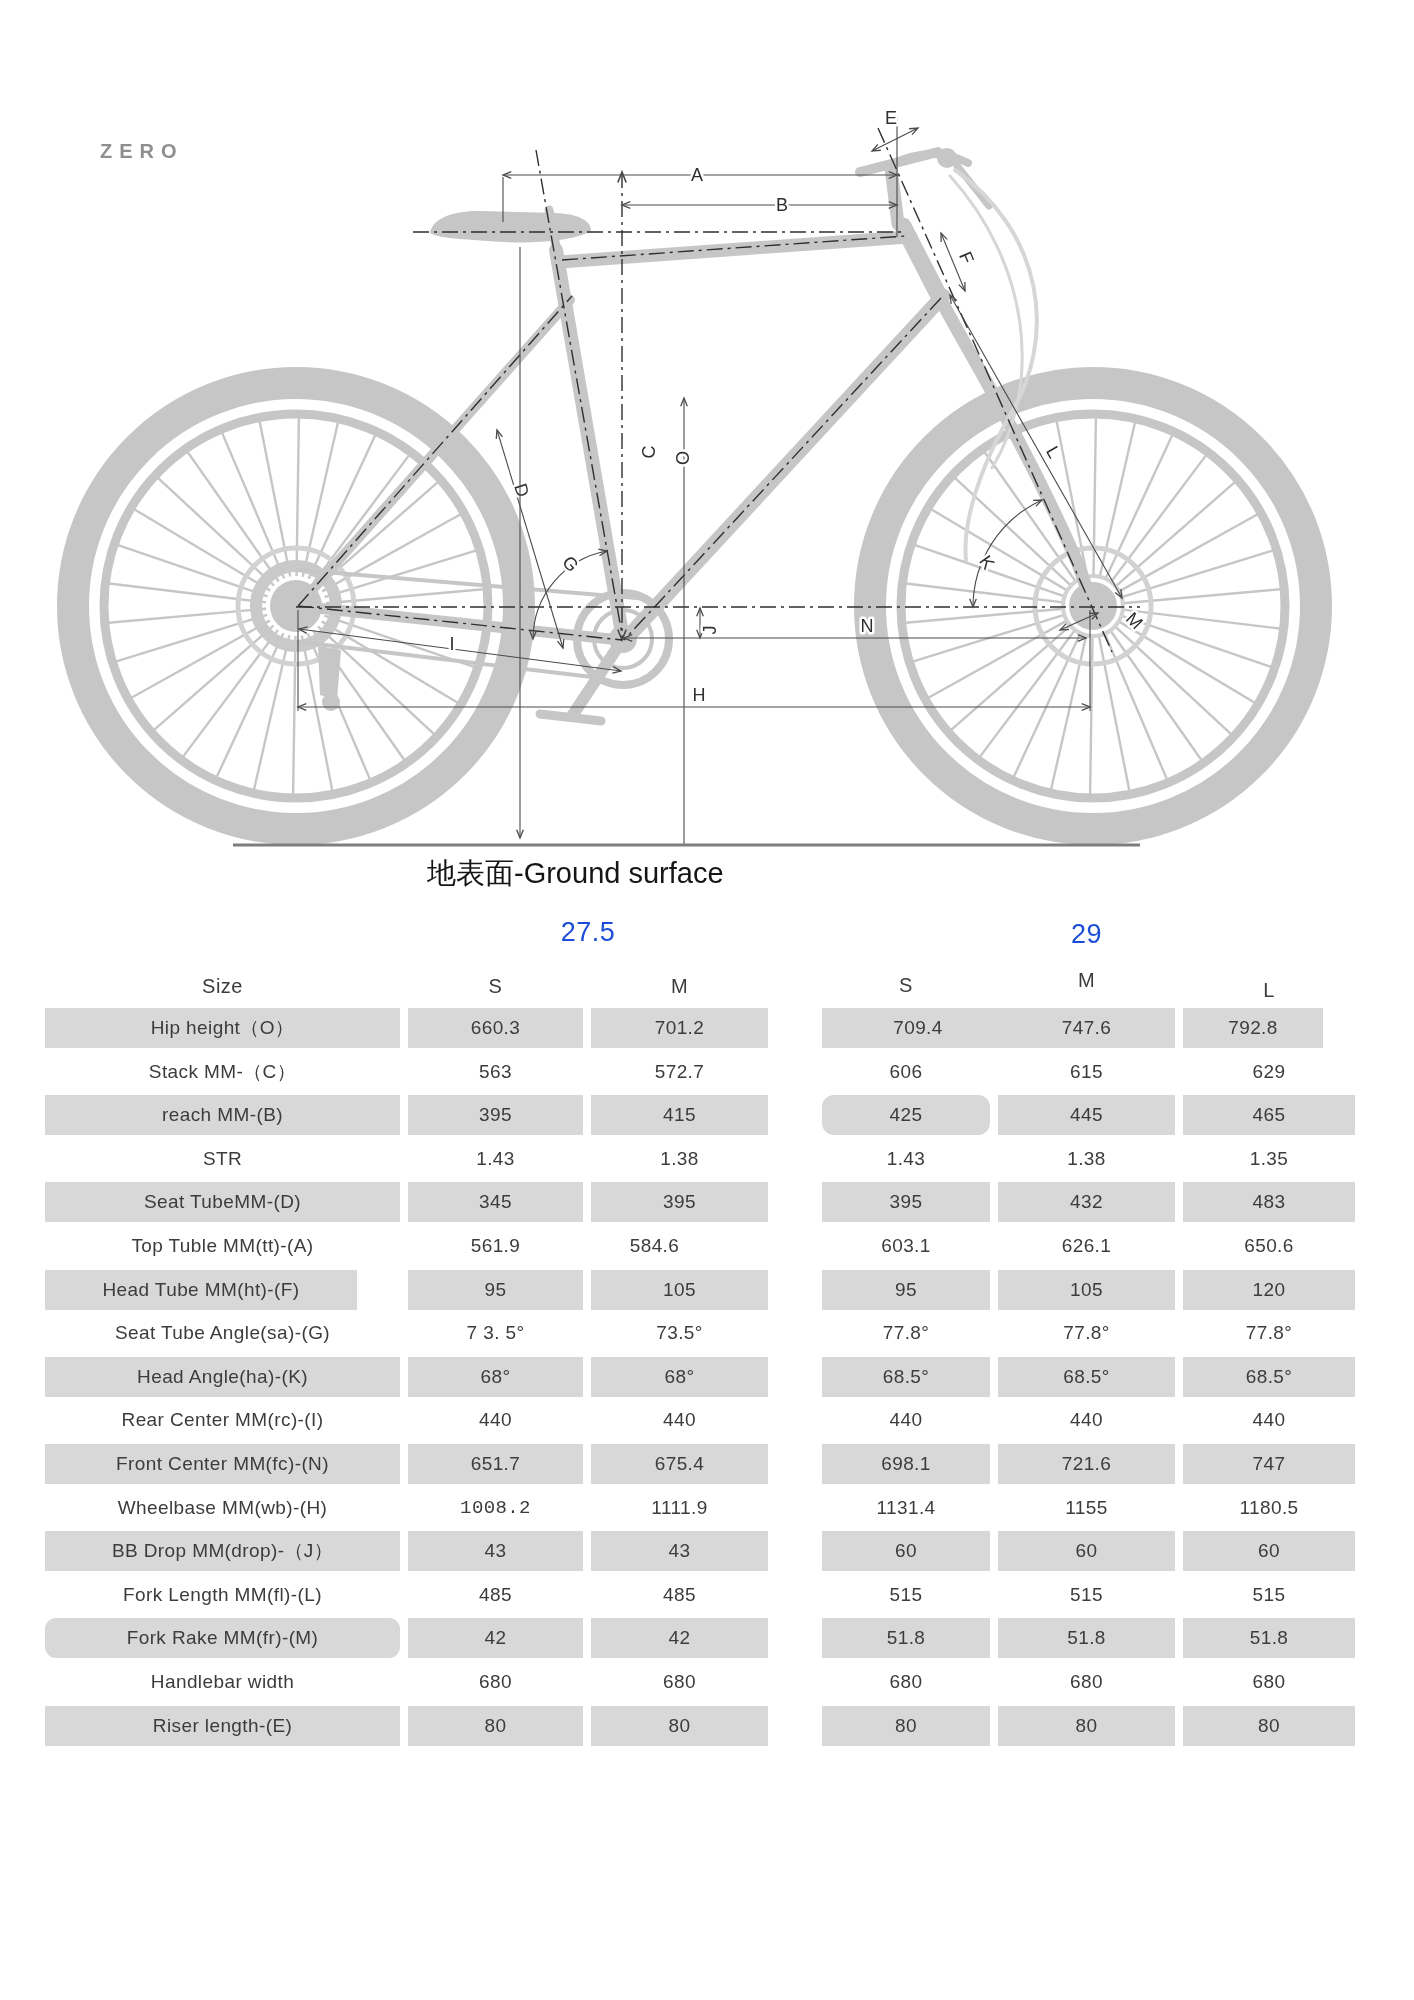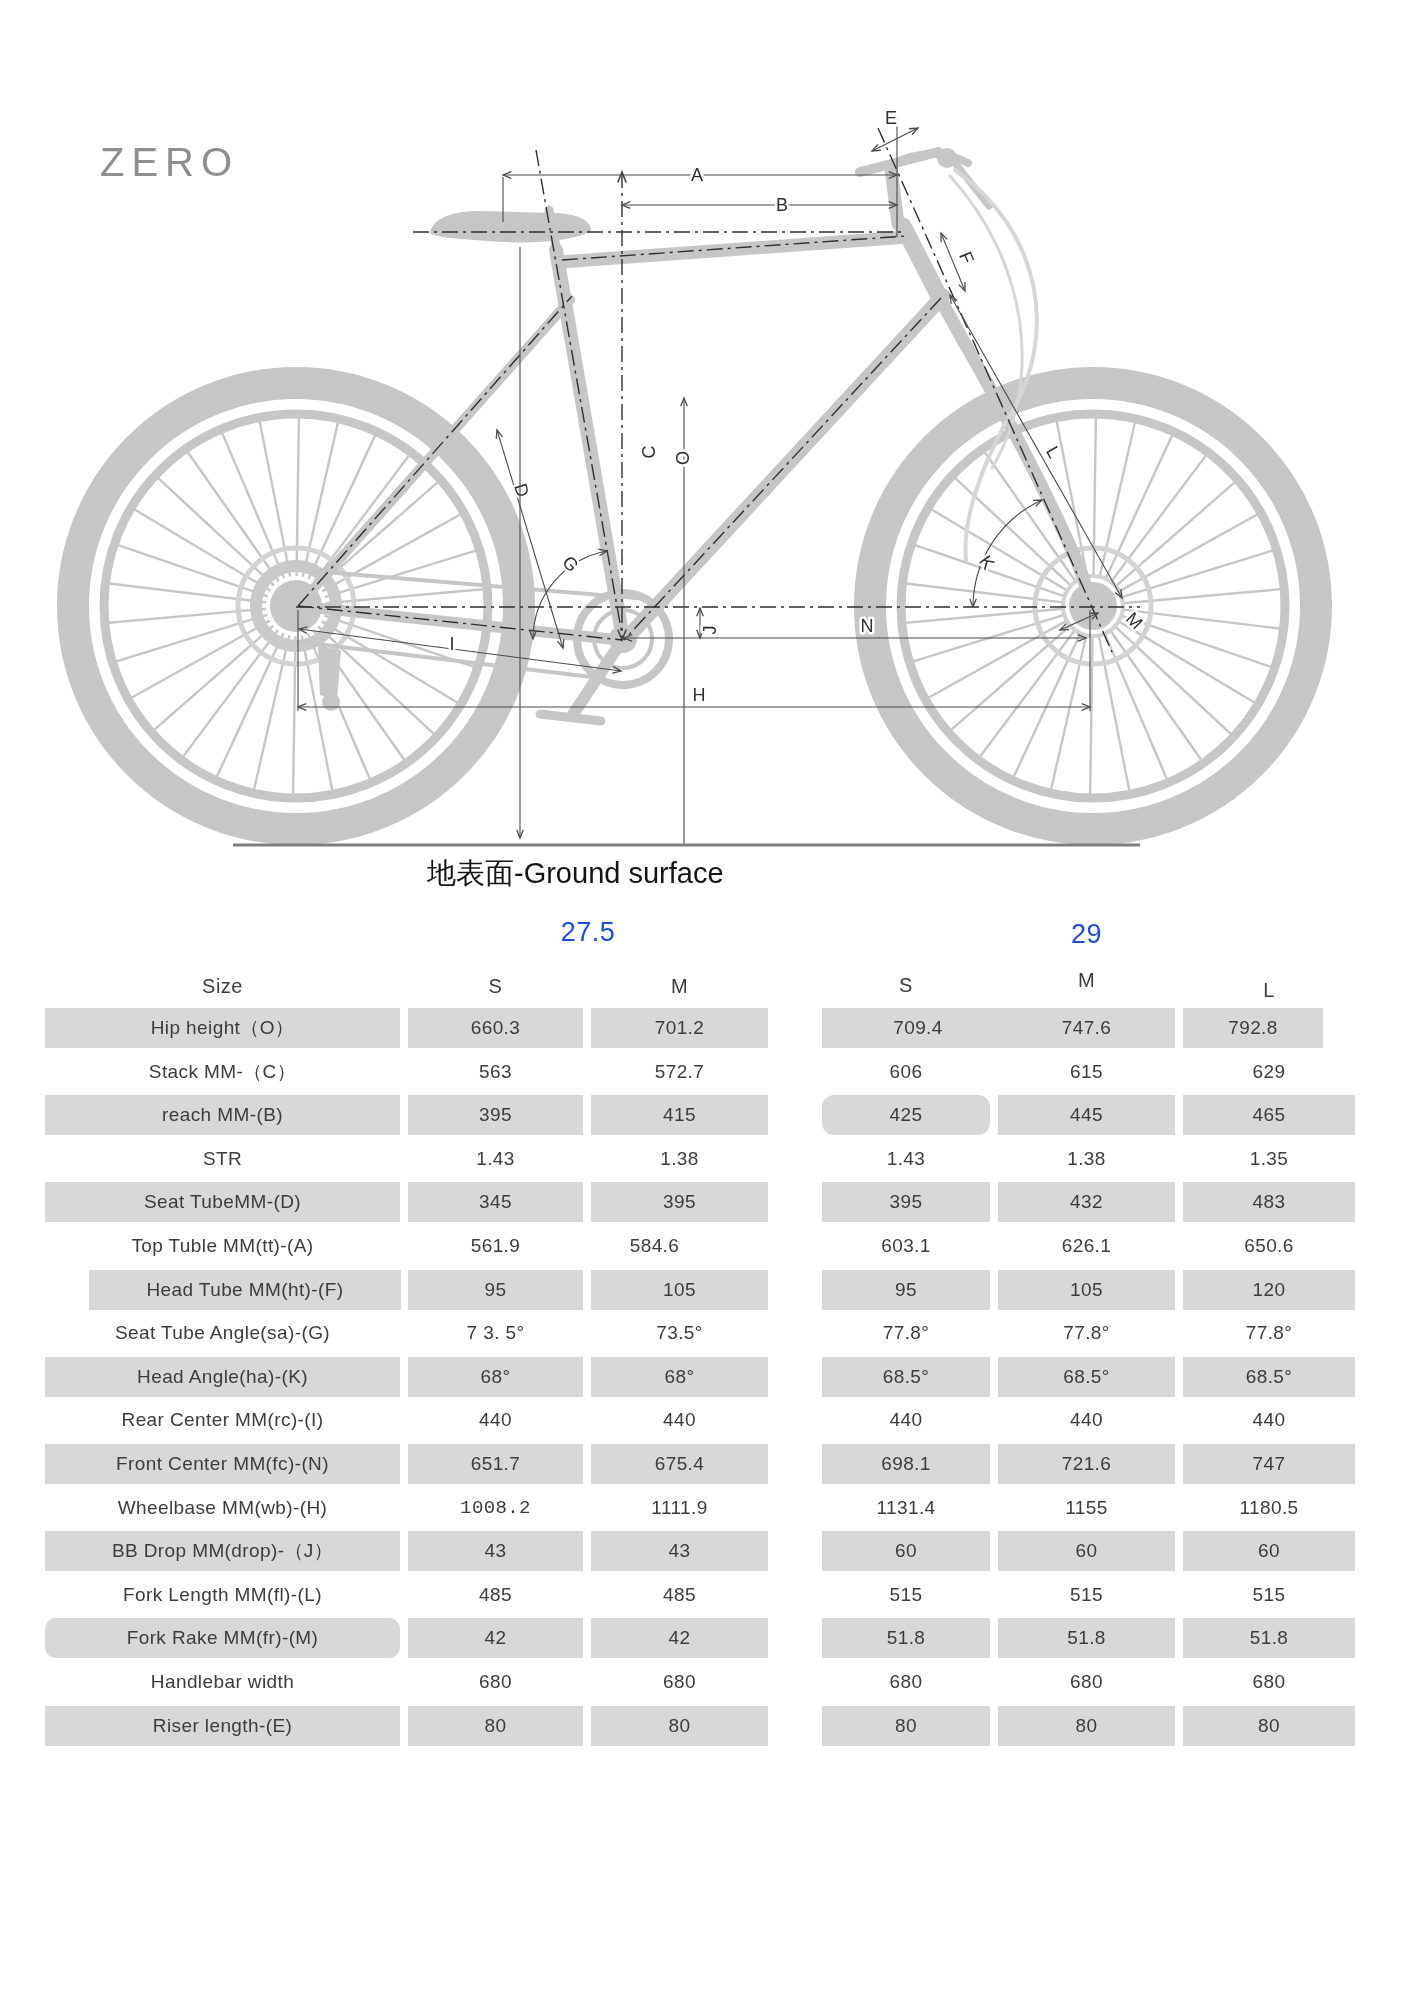--- a/index.html
+++ b/index.html
@@ -1,19 +1,19 @@
 <!DOCTYPE html>
 <html><head>
 <meta charset="utf-8">
 <style>
   html,body{margin:0;padding:0;background:#ffffff;}
   .page{position:relative;width:1414px;height:2000px;background:#fff;overflow:hidden;
         font-family:"Liberation Sans","DejaVu Sans",sans-serif;color:#3c3c3c;}
-  .logo{position:absolute;left:100px;top:140px;font-size:40px;letter-spacing:7px;
-        color:#8f8f8f;font-weight:400;}
+  .logo{position:absolute;left:100px;top:140px;font-size:20px;letter-spacing:7px;
+        color:#8f8f8f;font-weight:700;}
   .diagram-svg{position:absolute;left:0;top:0;width:1414px;height:900px;}
   .caption{position:absolute;left:427px;top:854px;font-size:29px;color:#151515;}
   
   .tube{stroke:#c6c6c6;fill:none;stroke-linecap:round;}
   .blob{fill:#c6c6c6;stroke:none;}
   .cable{stroke:#d6d6d6;fill:none;stroke-linecap:round;}
   .spokes line{stroke:#c6c6c6;stroke-width:2.4;}
   .dim{stroke:#4a4a4a;stroke-width:1.1;fill:none;}
   .cl{stroke:#2f2f2f;stroke-width:1.4;stroke-dasharray:16 5 3 5;fill:none;}
   .dimlbl{font-size:18px;fill:#2f2f2f;paint-order:stroke;stroke:#ffffff;stroke-width:5px;
@@ -269,21 +269,21 @@
       <div class="cell shaded" style="left: 591px; top: 1182.4px; width: 177px;">395</div>
       <div class="cell shaded" style="left: 822px; top: 1182.4px; width: 168px;">395</div>
       <div class="cell shaded" style="left: 998px; top: 1182.4px; width: 177px;">432</div>
       <div class="cell shaded" style="left: 1183px; top: 1182.4px; width: 172px;">483</div>
       <div class="cell" style="left: 45px; top: 1226px; width: 355px;">Top Tuble MM(tt)-(A)</div>
       <div class="cell" style="left: 408px; top: 1226px; width: 175px;">561.9</div>
       <div class="cell" style="left: 566px; top: 1226px; width: 177px;">584.6</div>
       <div class="cell" style="left: 822px; top: 1226px; width: 168px;">603.1</div>
       <div class="cell" style="left: 998px; top: 1226px; width: 177px;">626.1</div>
       <div class="cell" style="left: 1183px; top: 1226px; width: 172px;">650.6</div>
-      <div class="cell shaded" style="left: 45px; top: 1269.6px; width: 312px; margin-left: 44px;">Head Tube MM(ht)-(F)</div>
+      <div class="cell shaded" style="left: 45px; top: 1269.6px; width: 312px;">Head Tube MM(ht)-(F)</div>
       <div class="cell shaded" style="left: 408px; top: 1269.6px; width: 175px;">95</div>
       <div class="cell shaded" style="left: 591px; top: 1269.6px; width: 177px;">105</div>
       <div class="cell shaded" style="left: 822px; top: 1269.6px; width: 168px;">95</div>
       <div class="cell shaded" style="left: 998px; top: 1269.6px; width: 177px;">105</div>
       <div class="cell shaded" style="left: 1183px; top: 1269.6px; width: 172px;">120</div>
       <div class="cell" style="left: 45px; top: 1313.2px; width: 355px;">Seat Tube Angle(sa)-(G)</div>
       <div class="cell" style="left: 408px; top: 1313.2px; width: 175px;">7 3. 5°</div>
       <div class="cell" style="left: 591px; top: 1313.2px; width: 177px;">73.5°</div>
       <div class="cell" style="left: 822px; top: 1313.2px; width: 168px;">77.8°</div>
       <div class="cell" style="left: 998px; top: 1313.2px; width: 177px;">77.8°</div>

